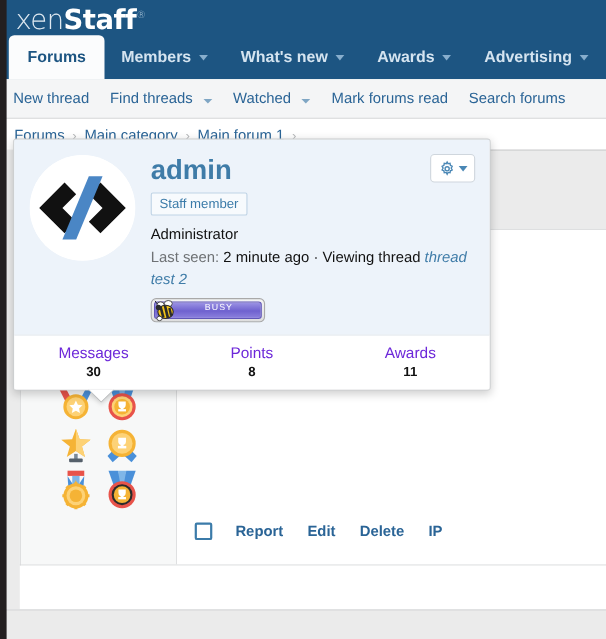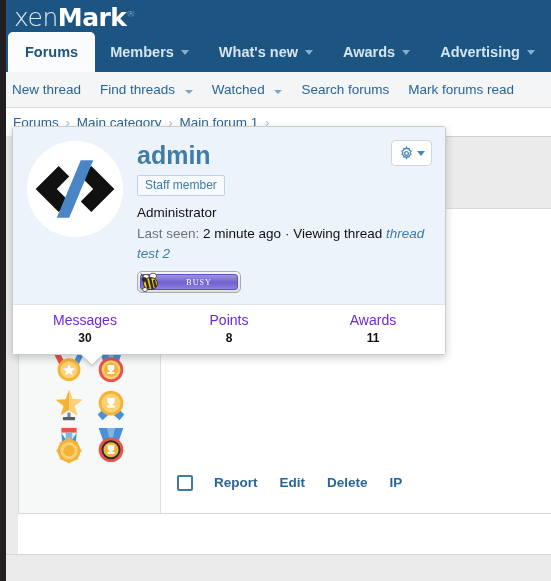--- a/index.html
+++ b/index.html
@@ -185,24 +185,24 @@
     background: linear-gradient(#f4f4f4, #dedede);
     padding: 2px;
     position: relative;
   }
   .busy-inner {
     height: 100%;
     border-radius: 3px;
     background: linear-gradient(#9c93e4, #6f62cf 55%, #8b80dd);
     border: 1px solid #5f55b8;
     color: #ffffff;
-    font-family: Liberation Serif, serif;
+    font-family: Liberation Sans, sans-serif;
     font-size: 8px;
     letter-spacing: 1px;
-    display: flex; align-items: center; justify-content: center;
+    display: flex; align-items: flex-start; justify-content: center;
     padding-left: 20px;
   }
   .bee {
     position: absolute; left: -2px; top: -3px;
     width: 30px; height: 26px;
   }
   .awards-row {
     display: flex; align-items: center; justify-content: space-between;
     padding: 4px 13px 3px 13px;
   }
@@ -358,21 +358,21 @@
   }
 </style>
 </head>
 <body>
 
 <div class="screen">
 
   <div class="gutter"></div>
 
   <div class="header">
-    <div class="logo"><span>xen</span><span class="b">Mark</span><span class="reg">®</span></div>
+    <div class="logo"><span>xen</span><span class="b">Staff</span><span class="reg">®</span></div>
 
     <div class="navtabs">
       <div class="tab active">
         <span>Forums</span>
       </div>
       <div class="tab">
         <span>Members</span>
         <i class="caret"></i>
       </div>
       <div class="tab">
@@ -396,24 +396,24 @@
     </span>
     <span class="subnav-item">
       <span>Find threads</span>
       <i class="subcaret"></i>
     </span>
     <span class="subnav-item">
       <span>Watched</span>
       <i class="subcaret"></i>
     </span>
     <span class="subnav-item">
-      <span>Search forums</span>
+      <span>Mark forums read</span>
     </span>
     <span class="subnav-item">
-      <span>Mark forums read</span>
+      <span>Search forums</span>
     </span>
   </div>
 
   <div class="breadcrumb">
     <span class="crumb">Forums</span>
     <span class="crumb-sep">›</span>
     <span class="crumb">Main category</span>
     <span class="crumb-sep">›</span>
     <span class="crumb">Main forum 1</span>
     <span class="crumb-sep">›</span>

